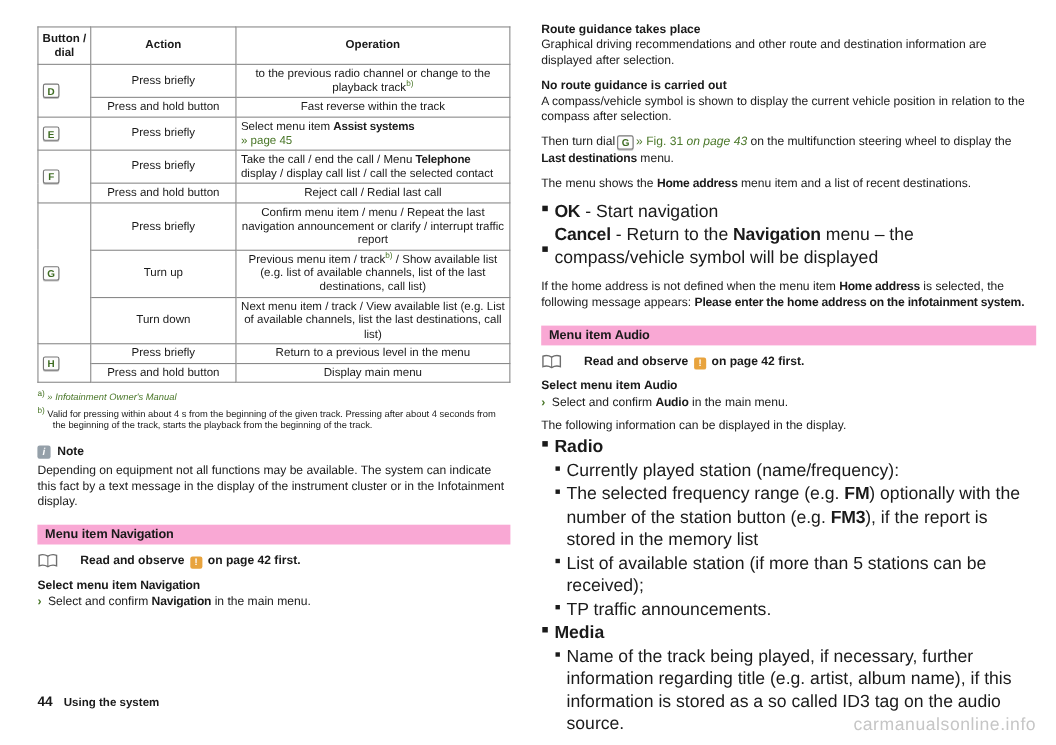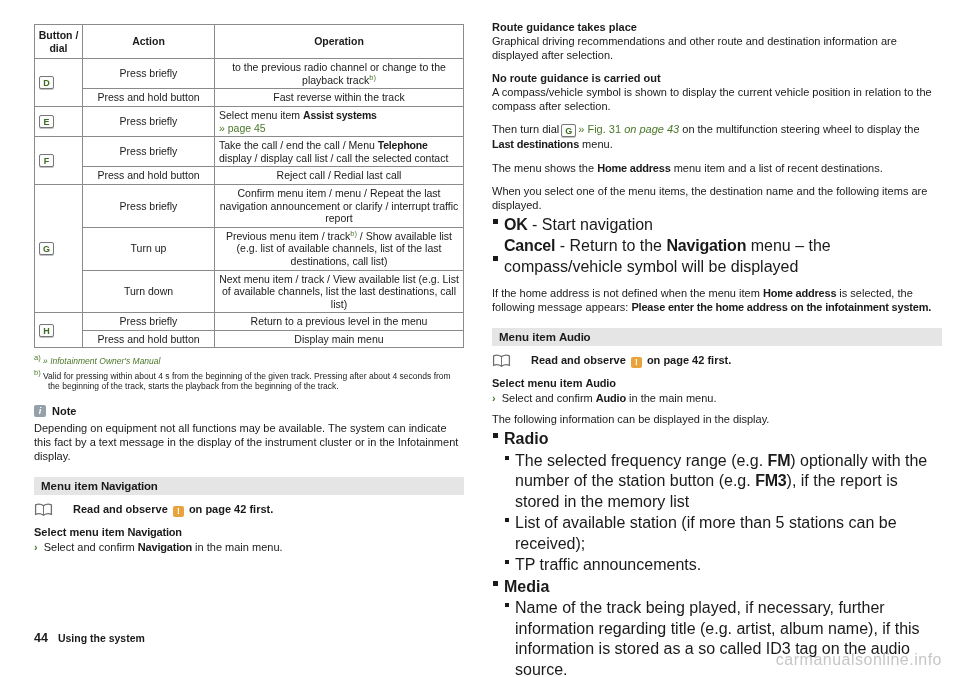--- a/index.html
+++ b/index.html
@@ -42,21 +42,21 @@
   .note-block { margin-top:12px; font-size:11px; line-height:1.28; }
   .note-head { display:flex; align-items:center; gap:6px; margin-bottom:3px; }
   .info-icon {
     display:inline-block; width:12px; height:12px; background:#95a0a9; color:#fff;
     font-size:9px; font-weight:bold; font-style:italic; text-align:center; line-height:12px; border-radius:2px;
   }
   .note-title { font-weight:bold; }
 
   
   .section-bar {
-    background:#e5e5e5; padding:3px 7px; margin:14px 0 8px 0;
+    background:#f9a8d4; padding:3px 7px; margin:14px 0 8px 0;
     font-size:11.5px; font-weight:bold; display:flex; align-items:baseline;
   }
   .section-bar .mname { margin-left:3px; }
 
   .read-line { display:flex; align-items:center; gap:20px; font-weight:bold; font-size:11px; margin:8px 0; }
   .book-icon { flex:none; display:inline-flex; }
   .ref-icon {
     display:inline-block; width:11px; height:11px; background:#e8a33d; color:#fff;
     font-size:8.5px; font-weight:bold; text-align:center; line-height:11px; border-radius:2px;
     vertical-align:-1px; margin:0 2px;
@@ -234,21 +234,20 @@
   </div>
 
   <div class="para">
     <span>Then turn dial</span><span class="key inline-key">G</span><span class="link">» Fig. 31</span><span class="link-ital"> on page 43</span><span> on the multifunction steering wheel to display the </span><span class="mname">Last destinations</span><span> menu.</span>
   </div>
 
   <div class="para">
     <span>The menu shows the </span><span class="mname">Home address</span><span> menu item and a list of recent destinations.</span>
   </div>
 
-  <div class="para" style="margin-bottom:3px;">When you select one of the menu items, the destination name and the follow­ing items are displayed.</div>
 
   <div class="bullet-row">
     <span class="sq"></span>
     <span><span class="mname">OK</span><span> - Start navigation</span></span>
   </div>
   <div class="bullet-row" style="margin-bottom:9px;align-items:center;">
     <span class="sq"></span>
     <span><span class="mname">Cancel</span><span> - Return to the </span><span class="mname">Navigation</span><span> menu – the compass/vehicle symbol will be displayed</span></span>
   </div>
 
@@ -286,20 +285,24 @@
   </div>
 
   <div class="para" style="margin-bottom:3px;">The following information can be displayed in the display.</div>
 
   <div class="bullet-row">
     <span class="sq"></span>
     <span class="p-title">Radio</span>
   </div>
   <div class="bullet-row bullet-sub">
     <span class="sq"></span>
+    <span>Currently played station (name/frequency):</span>
+  </div>
+  <div class="bullet-row bullet-sub">
+    <span class="sq"></span>
     <span><span>The selected frequency range (e.g. </span><span class="mname">FM</span><span>) optionally with the number of the station button (e.g. </span><span class="mname">FM3</span><span>), if the report is stored in the memory list</span></span>
   </div>
   <div class="bullet-row bullet-sub">
     <span class="sq"></span>
     <span>List of available station (if more than 5 stations can be received);</span>
   </div>
   <div class="bullet-row bullet-sub">
     <span class="sq"></span>
     <span>TP traffic announcements.</span>
   </div>

